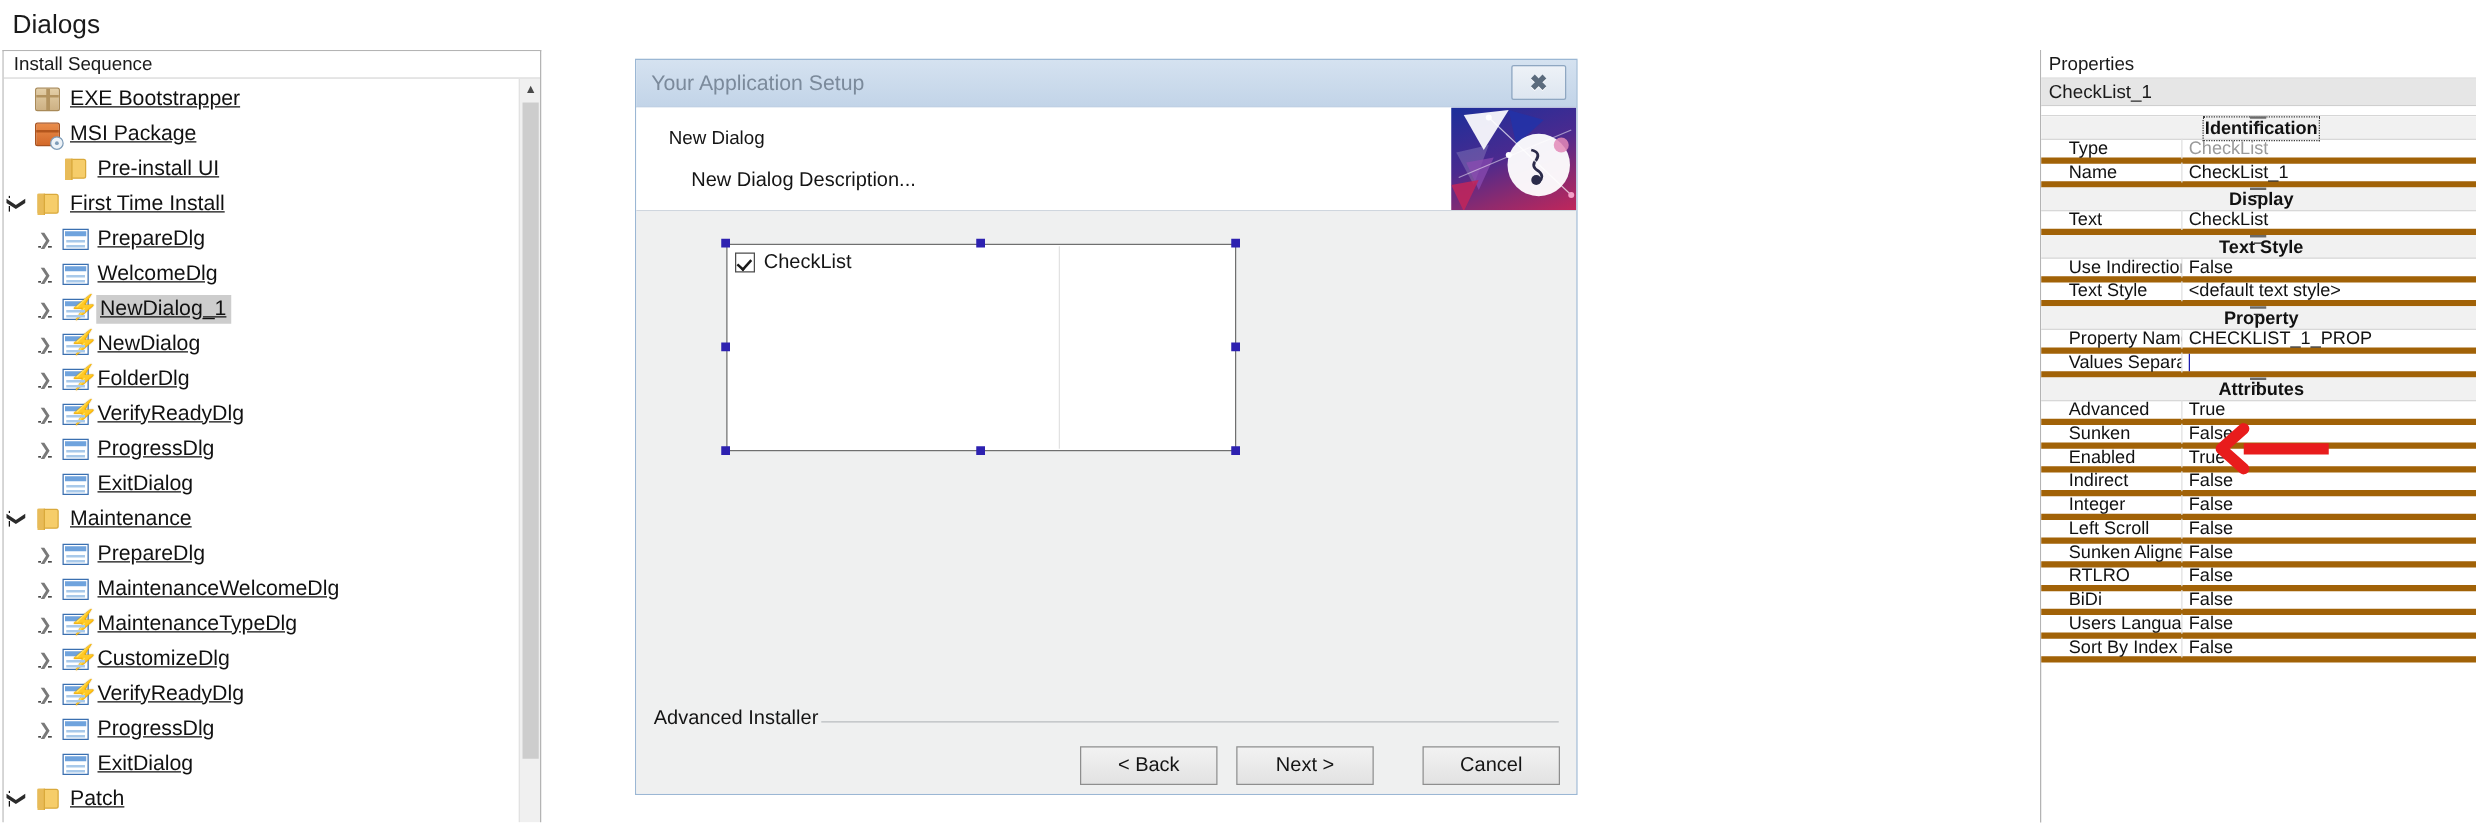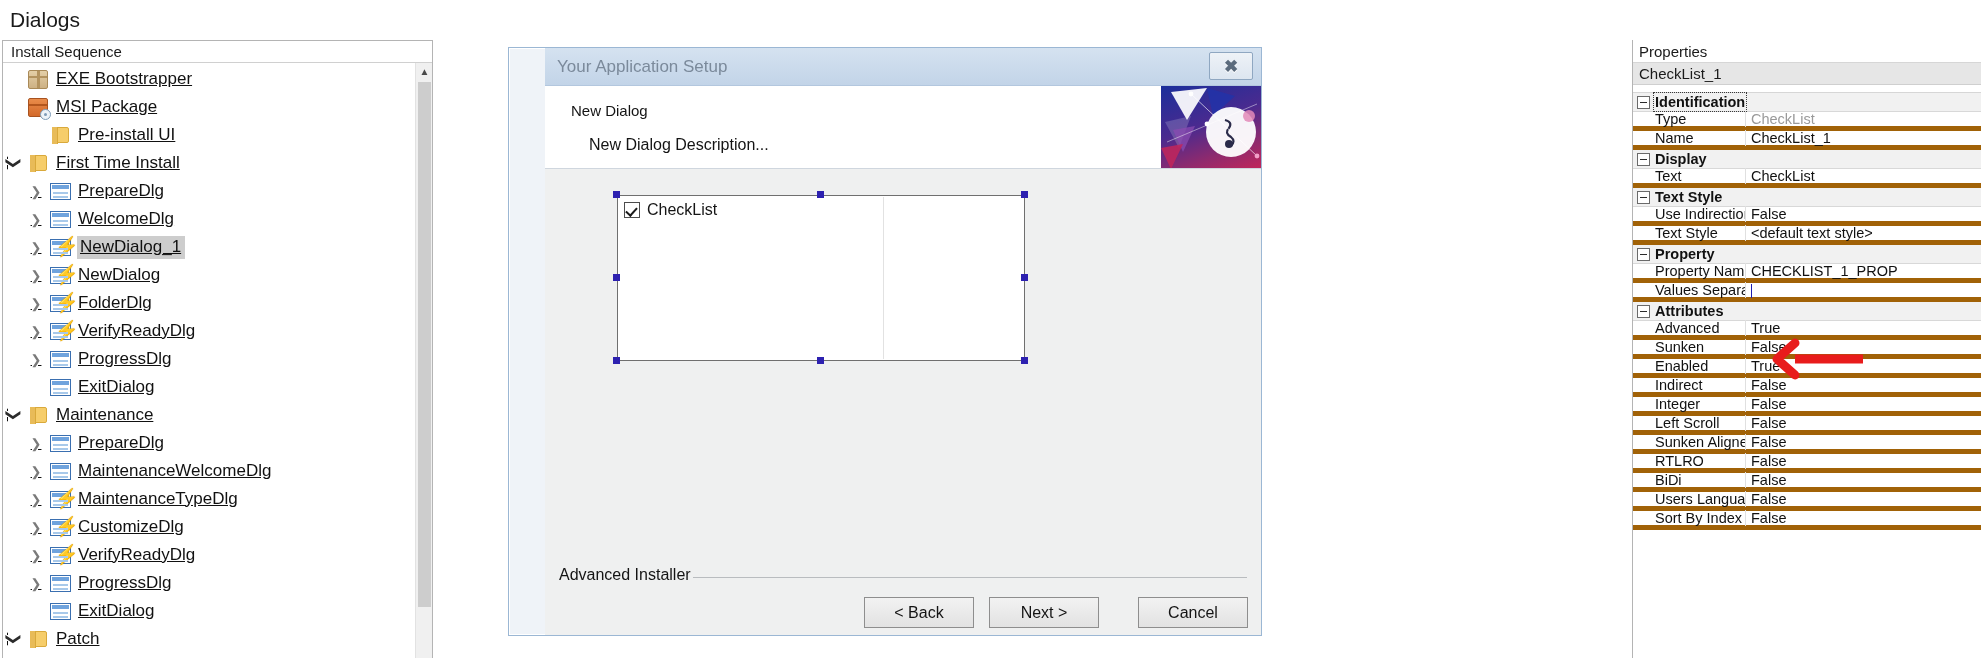--- a/index.html
+++ b/index.html
@@ -162,21 +162,20 @@
     position: absolute; left: 503px; top: 40px;
     width: 1125px; height: 620px;
     background: #ffffff;
   }
   .dlg {
     position: absolute; left: 5px; top: 7px;
     width: 754px; height: 589px;
     background: #eff3f8;
     border: 1px solid #9bb7d4;
     box-shadow: 0 0 0 1px #ffffff inset;
-    padding-left: 36px;
   }
   .dlg-titlebar {
     height: 38px;
     background: linear-gradient(#d5e2f0,#c2d4e8);
     border-bottom: 1px solid #b3c7de;
     display: flex; align-items: center;
     padding: 0 6px 0 12px;
     position: relative;
   }
   .dlg-title {
@@ -304,20 +303,21 @@
     position: relative;
     background: #ffffff;
   }
   .grp-row {
     display: flex; align-items: center;
     height: 19px;
     background: #f1f1f1;
     border-bottom: 1px solid #d8d8d8;
     font-size: 14.5px; font-weight: bold; color: #111111;
     padding-left: 4px;
+    flex-direction: column;
   }
   .grp-row.focused .grp-label {
     outline: 1px dotted #3a3a3a; outline-offset: 1px;
   }
   .expander {
     width: 13px; height: 13px; min-width:13px;
     border: 1px solid #6a6a6a; background:#ffffff;
     position: relative; margin-right: 5px;
   }
   .expander:before {

